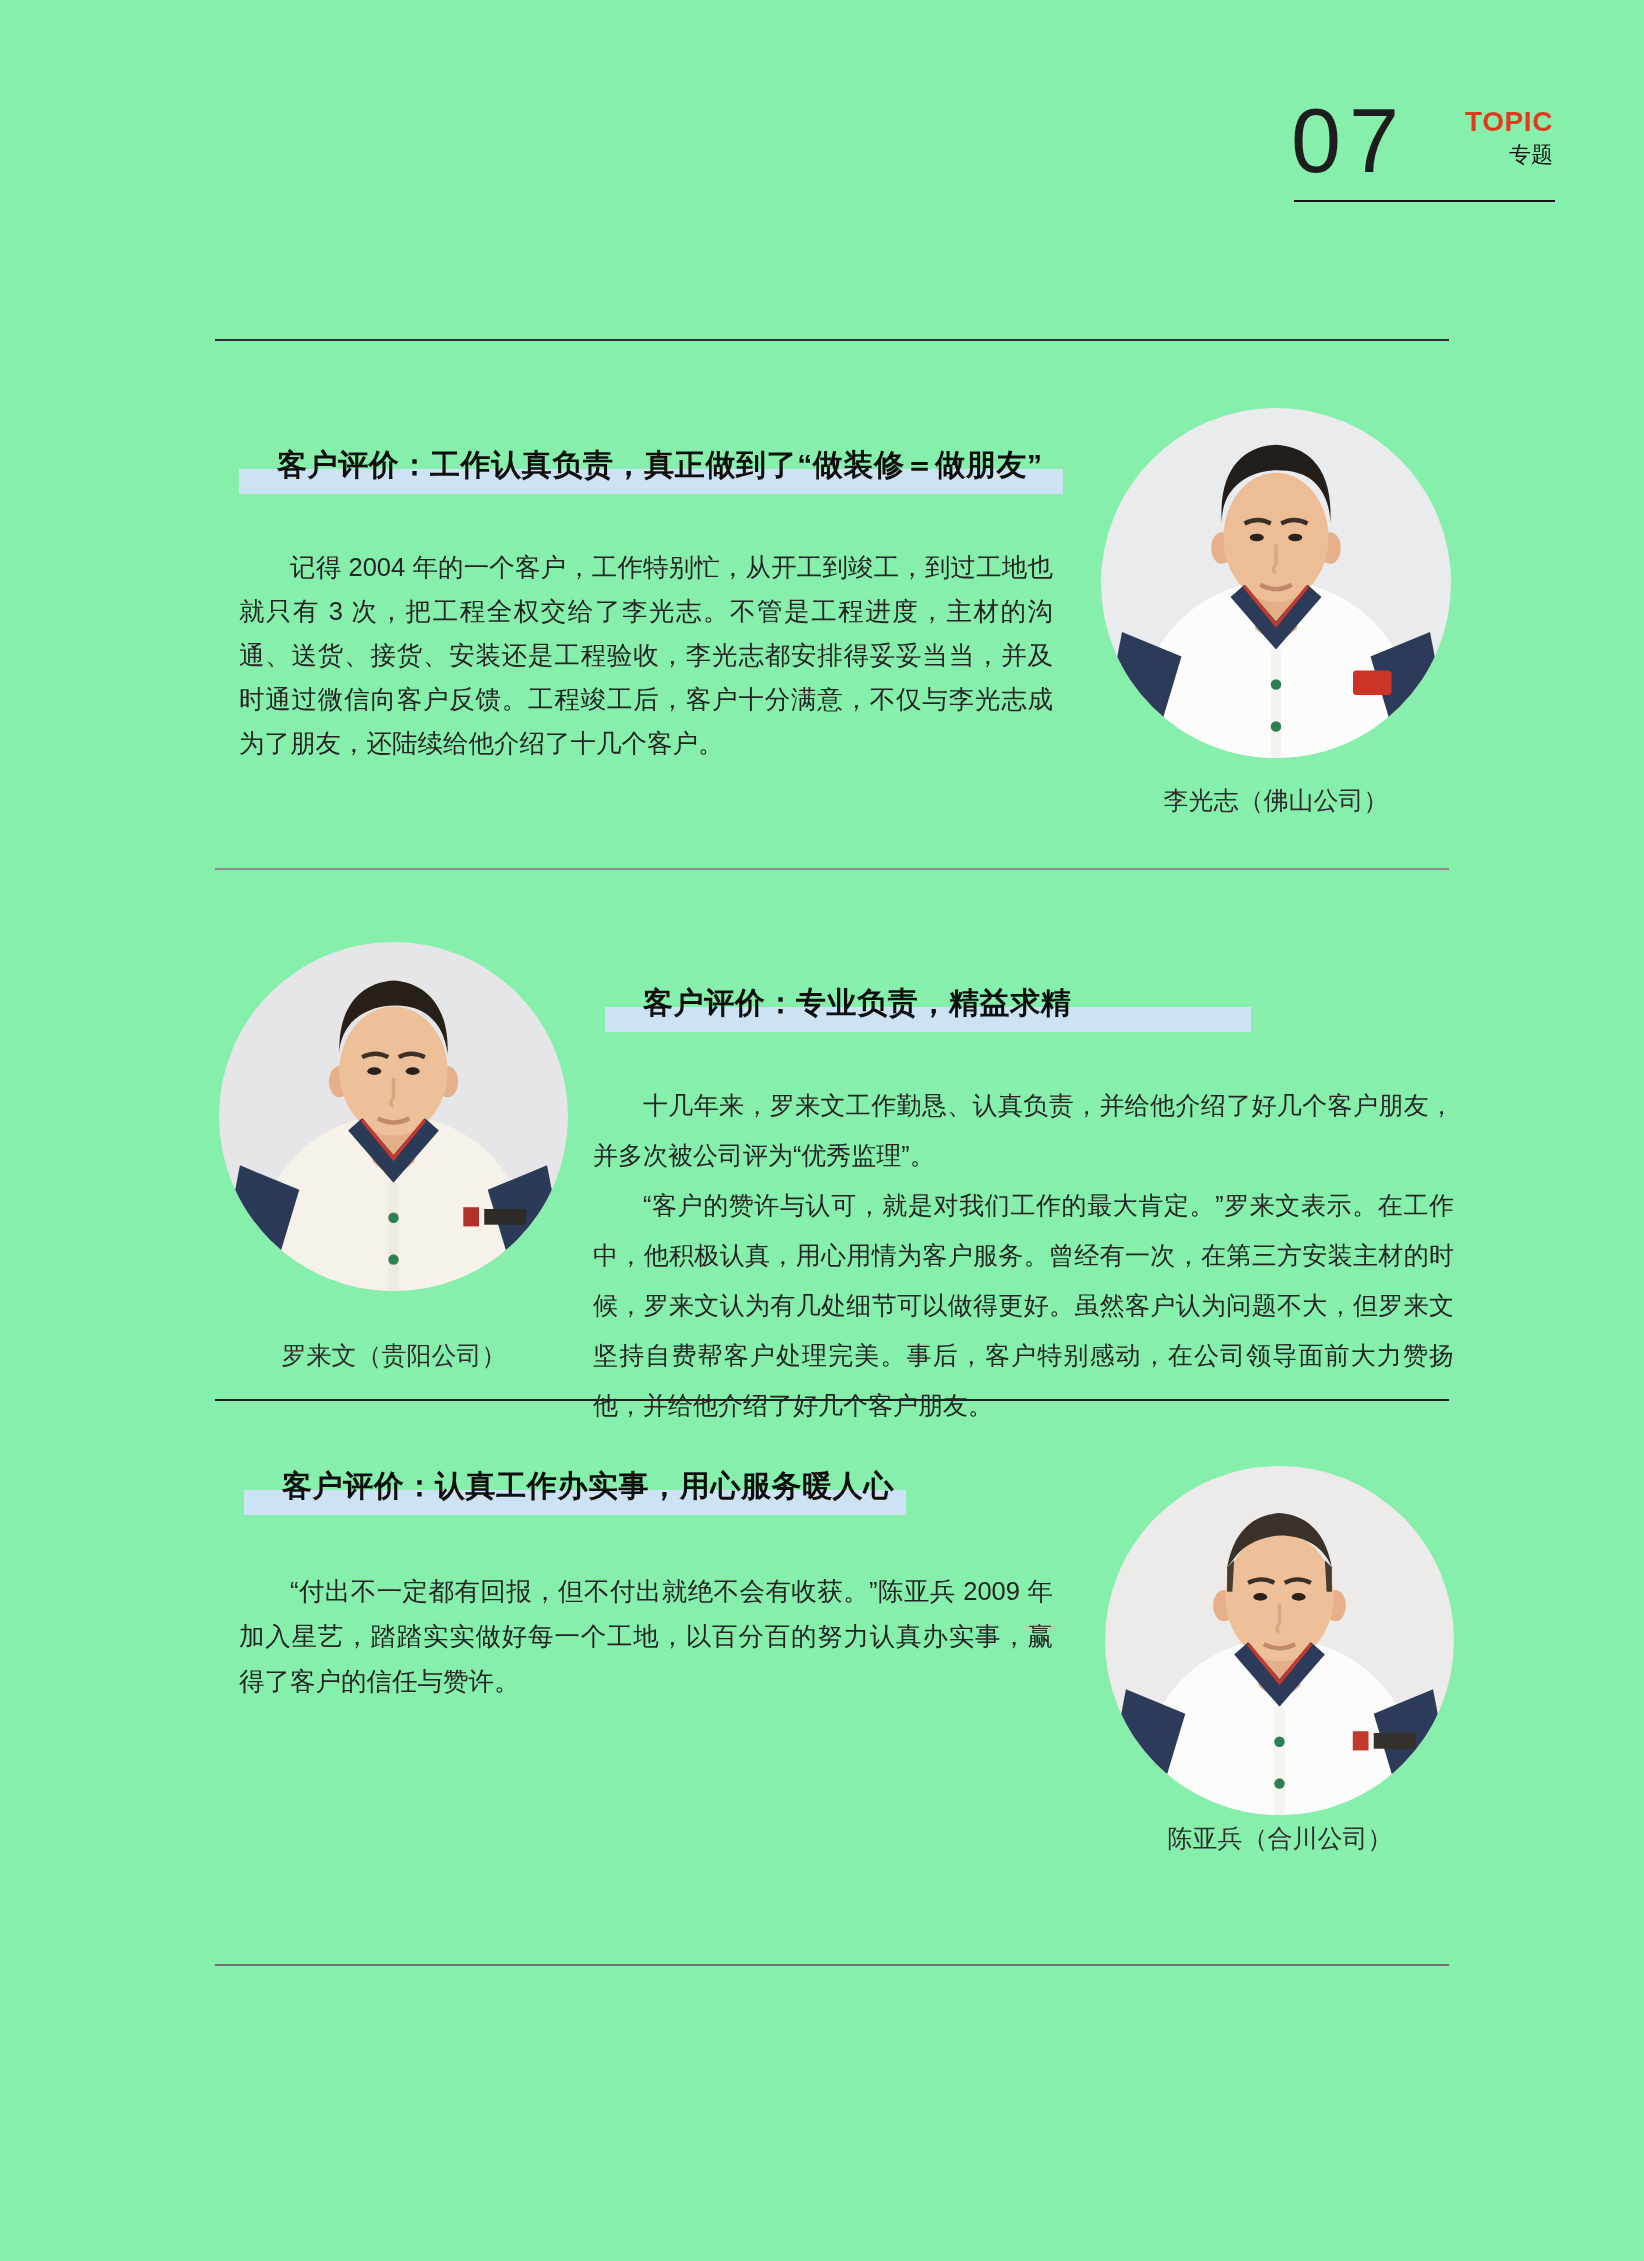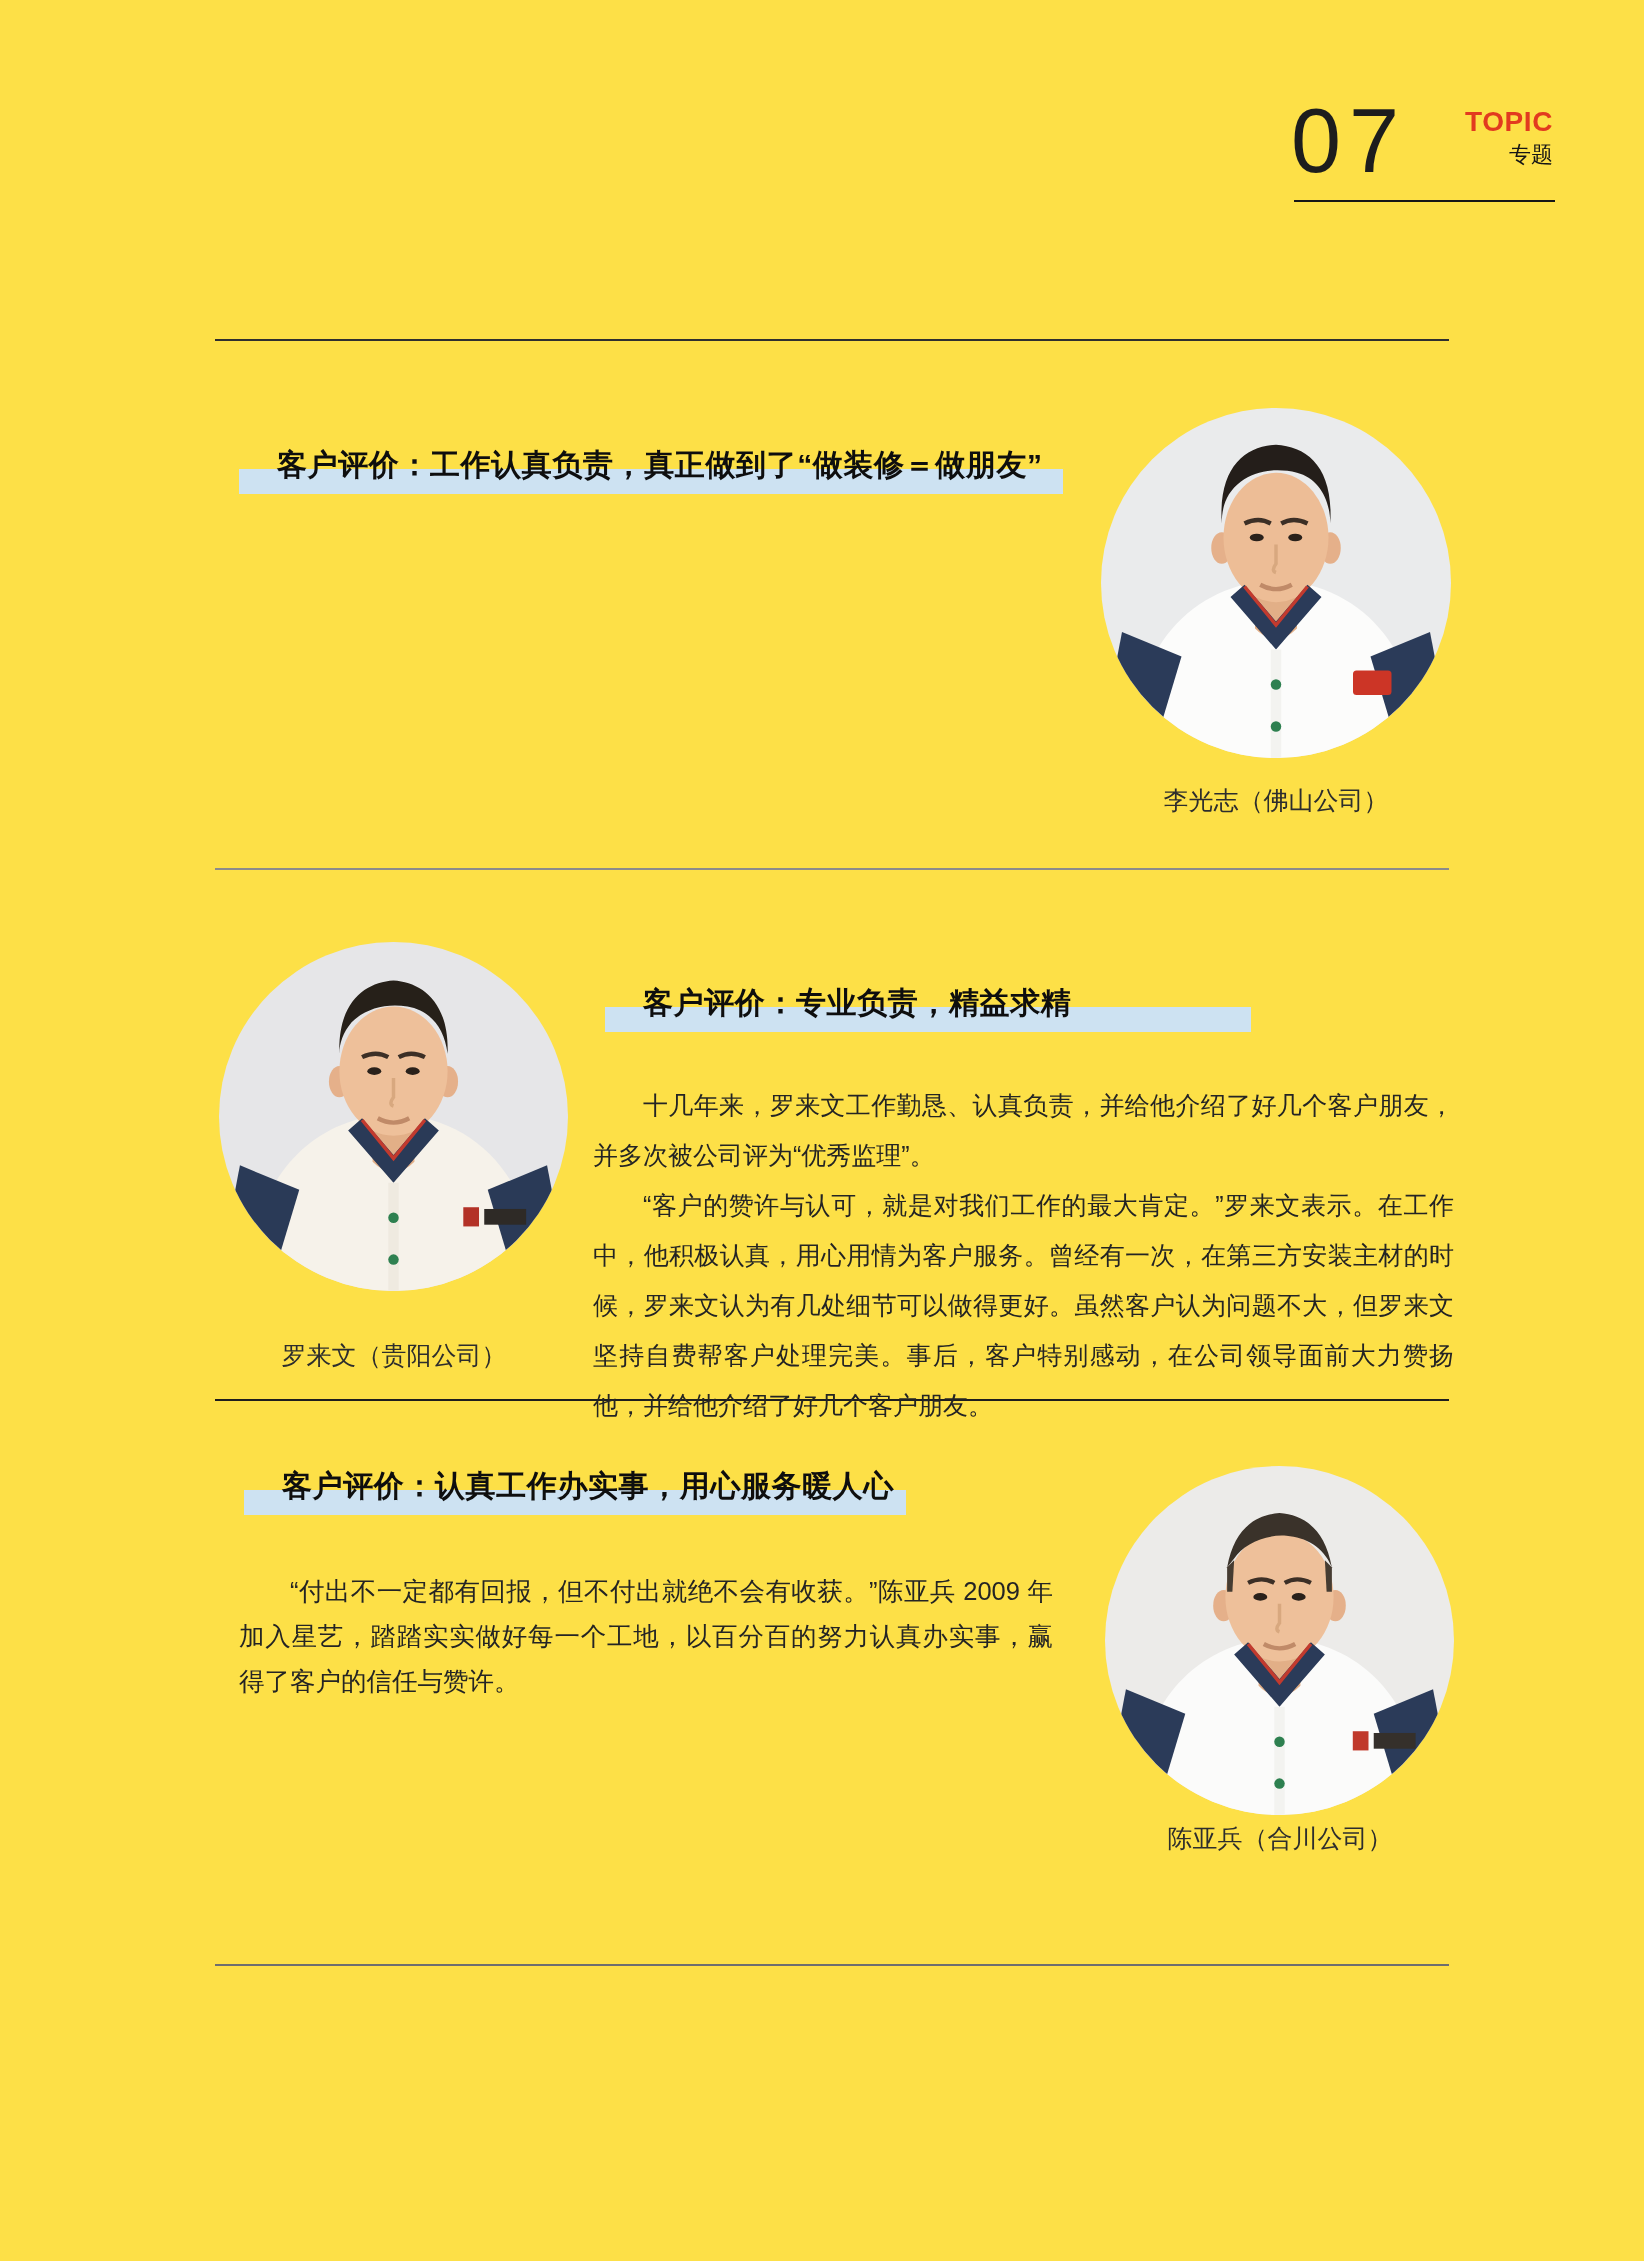--- a/index.html
+++ b/index.html
@@ -1,20 +1,20 @@
 <!DOCTYPE html>
 <html lang="zh" style="font-size:9.3px"><head>
 <meta charset="utf-8">
 <style>
   html,body{margin:0;padding:0;background:#ffffff;}
   .page{
     position:relative;
     width:1645px;
     height:2261px;
-    background:#fde047;
+    background:#86efac;
     font-family:"Liberation Sans","DejaVu Sans",sans-serif;
     overflow:hidden;
   }
   
   .page-number{
     position:absolute;
     left:1291px; top:96px;
     font-size:90px;
     font-weight:200;
     letter-spacing:8px;
@@ -110,20 +110,21 @@
 
   <div class="divider d1"></div>
   <div class="divider d2"></div>
   <div class="divider d3"></div>
   <div class="divider d4"></div>
 
   <section>
     <div class="hl-bar b1"></div>
     <h2 class="sec-title t1">客户评价：工作认真负责，真正做到了“做装修＝做朋友”</h2>
     <div class="body body1">
+      <p>记得 2004 年的一个客户，工作特别忙，从开工到竣工，到过工地也就只有 3 次，把工程全权交给了李光志。不管是工程进度，主材的沟通、送货、接货、安装还是工程验收，李光志都安排得妥妥当当，并及时通过微信向客户反馈。工程竣工后，客户十分满意，不仅与李光志成为了朋友，还陆续给他介绍了十几个客户。</p>
     </div>
     <div class="photo p1">
       <svg viewBox="0 0 200 200" aria-hidden="true">
         <rect width="200" height="200" fill="#eaebec"></rect>
         <path d="M16 200 C18 142 46 102 100 98 C154 102 182 142 184 200 Z" fill="#fcfcfb"></path>
         <path d="M4 170 L12 128 L46 142 L34 182 Z" fill="#2b3b59"></path>
         <path d="M196 170 L188 128 L154 142 L166 182 Z" fill="#2b3b59"></path>
         <path d="M88 98 L88 126 Q100 138 112 126 L112 98 Z" fill="#e2af87"></path>
         <ellipse cx="69" cy="80" rx="6" ry="9" fill="#e5b08a"></ellipse>
         <ellipse cx="131" cy="80" rx="6" ry="9" fill="#e5b08a"></ellipse>

